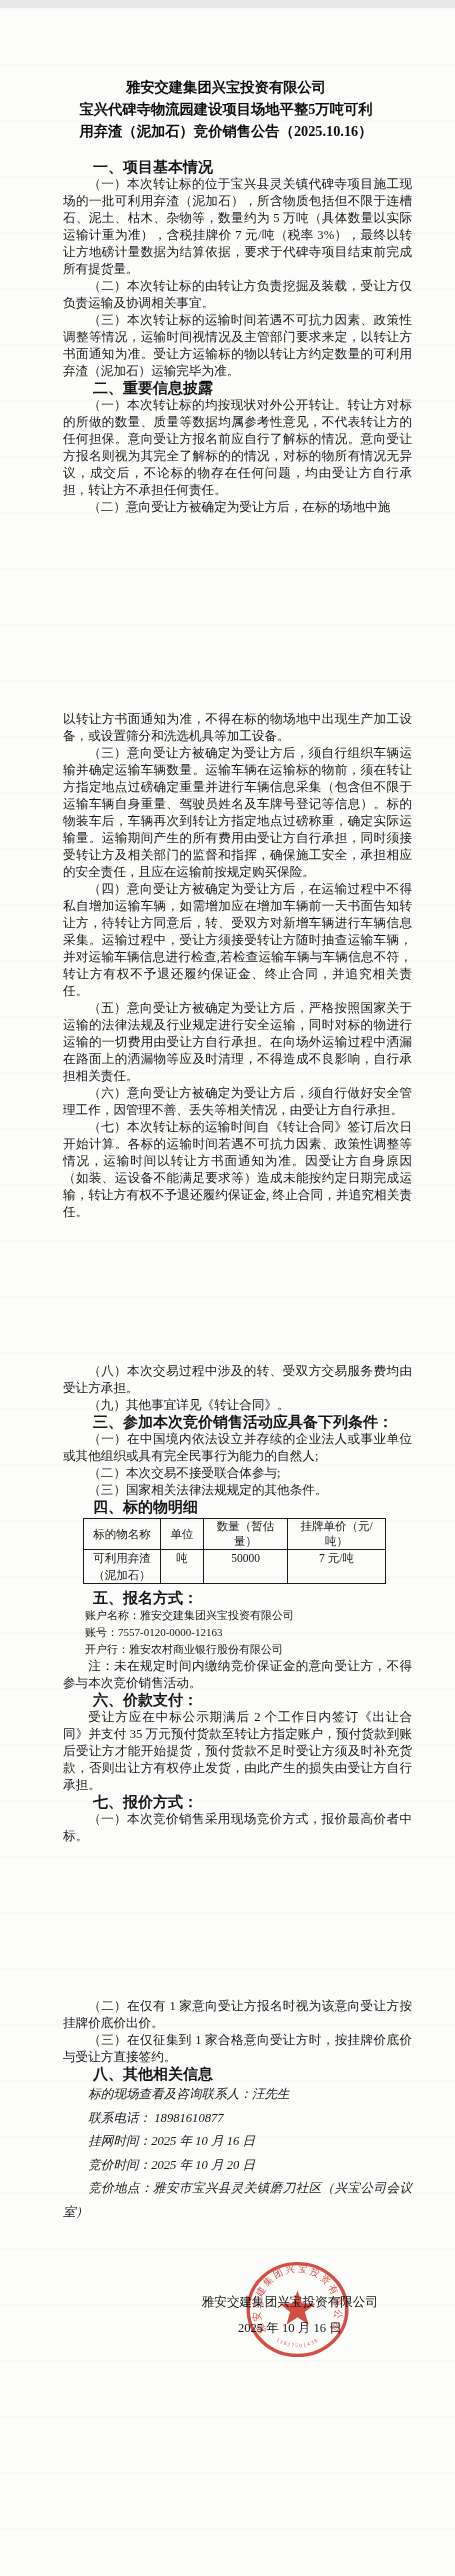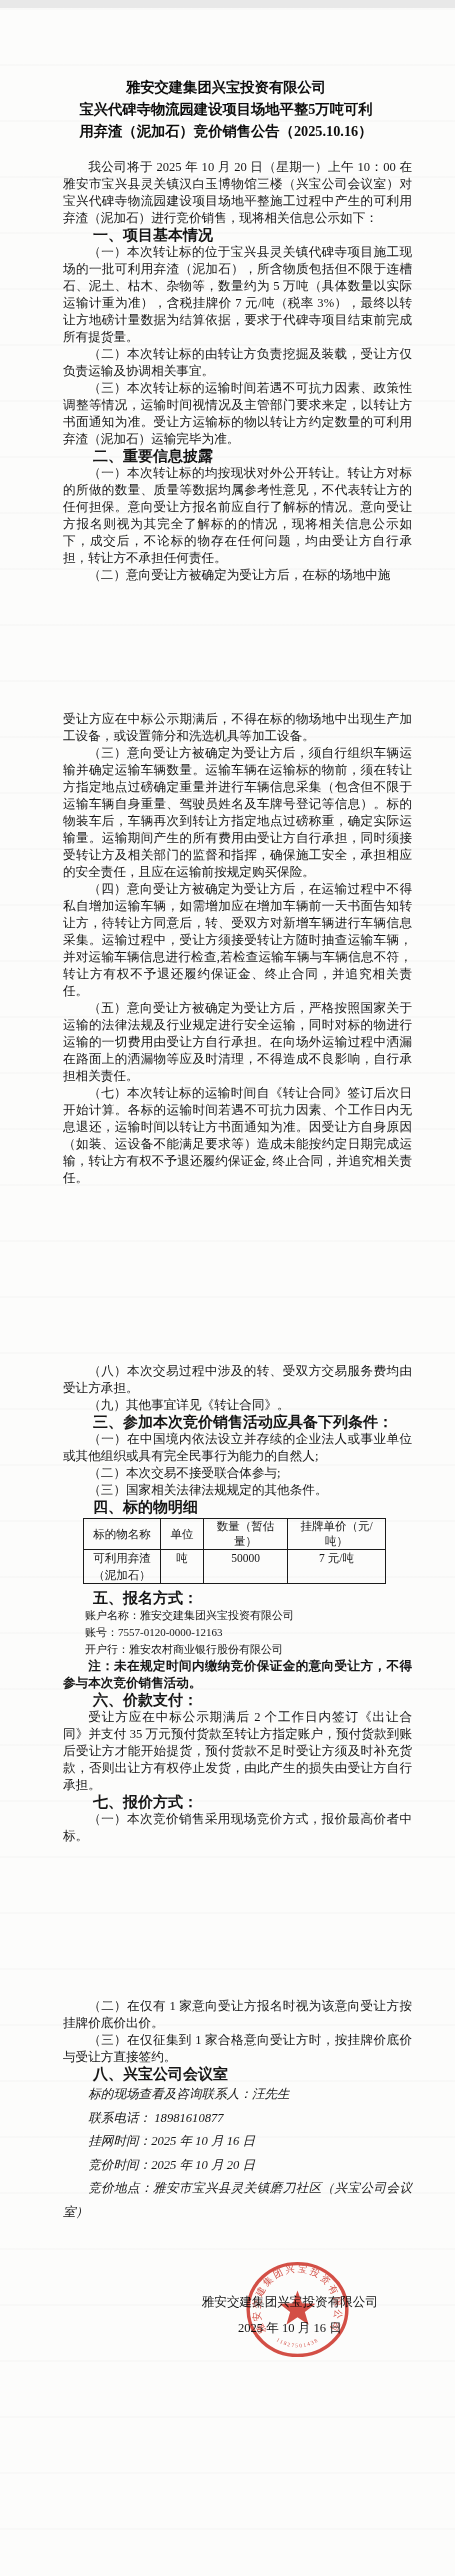--- a/index.html
+++ b/index.html
@@ -38,21 +38,21 @@
   .title div{white-space:nowrap;}
   p.body{
     margin:0;
     font-size:12.6px;
     line-height:17px;
     text-align:justify;
     text-justify:inter-ideograph;
   }
   p.ind{text-indent:2em;}
   p.hd{font-weight:700;text-indent:2em;margin:0;font-size:15px;line-height:17px;}
-  p.bold{font-weight:700;}
+  p.bold{font-weight:400;}
   .acct{margin:0;font-size:11px;line-height:17px;text-indent:2em;}
   .tbl{
     border-collapse:collapse;
     margin:2.3px 0 5.7px 20px;
     table-layout:fixed;
     width:303px;
     font-size:11.5px;
   }
   .tbl th,.tbl td{
     border:1.1px solid #1b1b1b;
@@ -93,36 +93,36 @@
 <body>
 
 <div class="doc">
 
   <section class="pg pg1">
     <h1 class="title">
       <div>雅安交建集团兴宝投资有限公司</div>
       <div>宝兴代碑寺物流园建设项目场地平整5万吨可利</div>
       <div>用弃渣（泥加石）竞价销售公告（2025.10.16）</div>
     </h1>
-    <p class="body ind">我公司将于 2025 年 10 月 20 日（星期一）上午 10：00 在雅安市宝兴县灵关镇汉白玉博物馆三楼（兴宝公司会议室）对宝兴代碑寺物流园建设项目场地平整施工过程中产生的可利用弃渣（泥加石）进行竞价销售，现将相关信息公示如下：</p>
     <p class="hd">一、项目基本情况</p>
     <p class="body ind">（一）本次转让标的位于宝兴县灵关镇代碑寺项目施工现场的一批可利用弃渣（泥加石），所含物质包括但不限于连槽石、泥土、枯木、杂物等，数量约为 5 万吨（具体数量以实际运输计重为准），含税挂牌价 7 元/吨（税率 3%），最终以转让方地磅计量数据为结算依据，要求于代碑寺项目结束前完成所有提货量。</p>
     <p class="body ind">（二）本次转让标的由转让方负责挖掘及装载，受让方仅负责运输及协调相关事宜。</p>
     <p class="body ind">（三）本次转让标的运输时间若遇不可抗力因素、政策性调整等情况，运输时间视情况及主管部门要求来定，以转让方书面通知为准。受让方运输标的物以转让方约定数量的可利用弃渣（泥加石）运输完毕为准。</p>
     <p class="hd">二、重要信息披露</p>
-    <p class="body ind">（一）本次转让标的均按现状对外公开转让。转让方对标的所做的数量、质量等数据均属参考性意见，不代表转让方的任何担保。意向受让方报名前应自行了解标的情况。意向受让方报名则视为其完全了解标的的情况，现将相关信息公示如下，成交后，不论标的物存在任何问题，均由受让方自行承担，转让方不承担任何责任。</p>
+    <p class="body ind">（一）本次转让标的均按现状对外公开转让。转让方对标的所做的数量、质量等数据均属参考性意见，不代表转让方的任何担保。意向受让方报名前应自行了解标的情况。意向受让方报名则视为其完全了解标的的情况，对标的物所有情况无异议，成交后，不论标的物存在任何问题，均由受让方自行承担，转让方不承担任何责任。</p>
     <p class="body ind">（二）意向受让方被确定为受让方后，在标的场地中施</p>
   </section>
 
   <section class="pg pg2">
-    <p class="body">受让方应在中标公示期满后，不得在标的物场地中出现生产加工设备，或设置筛分和洗选机具等加工设备。</p>
+    <p class="body">以转让方书面通知为准，不得在标的物场地中出现生产加工设备，或设置筛分和洗选机具等加工设备。</p>
     <p class="body ind">（三）意向受让方被确定为受让方后，须自行组织车辆运输并确定运输车辆数量。运输车辆在运输标的物前，须在转让方指定地点过磅确定重量并进行车辆信息采集（包含但不限于运输车辆自身重量、驾驶员姓名及车牌号登记等信息）。标的物装车后，车辆再次到转让方指定地点过磅称重，确定实际运输量。运输期间产生的所有费用由受让方自行承担，同时须接受转让方及相关部门的监督和指挥，确保施工安全，承担相应的安全责任，且应在运输前按规定购买保险。</p>
     <p class="body ind">（四）意向受让方被确定为受让方后，在运输过程中不得私自增加运输车辆，如需增加应在增加车辆前一天书面告知转让方，待转让方同意后，转、受双方对新增车辆进行车辆信息采集。运输过程中，受让方须接受转让方随时抽查运输车辆，并对运输车辆信息进行检查,若检查运输车辆与车辆信息不符，转让方有权不予退还履约保证金、终止合同，并追究相关责任。</p>
     <p class="body ind">（五）意向受让方被确定为受让方后，严格按照国家关于运输的法律法规及行业规定进行安全运输，同时对标的物进行运输的一切费用由受让方自行承担。在向场外运输过程中洒漏在路面上的洒漏物等应及时清理，不得造成不良影响，自行承担相关责任。</p>
-    <p class="body ind">（七）本次转让标的运输时间自《转让合同》签订后次日开始计算。各标的运输时间若遇不可抗力因素、个工作日内无息退还，运输时间以转让方书面通知为准。因受让方自身原因（如装、运设备不能满足要求等）造成未能按约定日期完成运输，转让方有权不予退还履约保证金, 终止合同，并追究相关责任。</p>
+    <p class="body ind">（六）意向受让方被确定为受让方后，须自行做好安全管理工作，因管理不善、丢失等相关情况，由受让方自行承担。</p>
+    <p class="body ind">（七）本次转让标的运输时间自《转让合同》签订后次日开始计算。各标的运输时间若遇不可抗力因素、政策性调整等情况，运输时间以转让方书面通知为准。因受让方自身原因（如装、运设备不能满足要求等）造成未能按约定日期完成运输，转让方有权不予退还履约保证金, 终止合同，并追究相关责任。</p>
   </section>
 
   <section class="pg pg3">
     <p class="body ind">（八）本次交易过程中涉及的转、受双方交易服务费均由受让方承担。</p>
     <p class="body ind">（九）其他事宜详见《转让合同》。</p>
     <p class="hd">三、参加本次竞价销售活动应具备下列条件：</p>
     <p class="body ind">（一）在中国境内依法设立并存续的企业法人或事业单位或其他组织或具有完全民事行为能力的自然人;</p>
     <p class="body ind">（二）本次交易不接受联合体参与;</p>
     <p class="body ind">（三）国家相关法律法规规定的其他条件。</p>
     <p class="hd">四、标的物明细</p>
@@ -159,21 +159,21 @@
     <p class="body ind bold">注：未在规定时间内缴纳竞价保证金的意向受让方，不得参与本次竞价销售活动。</p>
     <p class="hd">六、价款支付：</p>
     <p class="body ind">受让方应在中标公示期满后 2 个工作日内签订《出让合同》并支付 35 万元预付货款至转让方指定账户，预付货款到账后受让方才能开始提货，预付货款不足时受让方须及时补充货款，否则出让方有权停止发货，由此产生的损失由受让方自行承担。</p>
     <p class="hd">七、报价方式：</p>
     <p class="body ind">（一）本次竞价销售采用现场竞价方式，报价最高价者中标。</p>
   </section>
 
   <section class="pg pg4">
     <p class="body ind">（二）在仅有 1 家意向受让方报名时视为该意向受让方按挂牌价底价出价。</p>
     <p class="body ind">（三）在仅征集到 1 家合格意向受让方时，按挂牌价底价与受让方直接签约。</p>
-    <p class="hd">八、兴宝公司会议室</p>
+    <p class="hd">八、其他相关信息</p>
 
     <div class="contact-block">
       <p class="first">标的现场查看及咨询联系人：汪先生</p>
       <p class="first">联系电话： 18981610877</p>
       <p class="first">挂网时间：2025 年 10 月 16 日</p>
       <p class="first">竞价时间：2025 年 10 月 20 日</p>
       <p class="loc">竞价地点：雅安市宝兴县灵关镇磨刀社区（兴宝公司会议室）</p>
     </div>
 
     <div class="sig-area">

